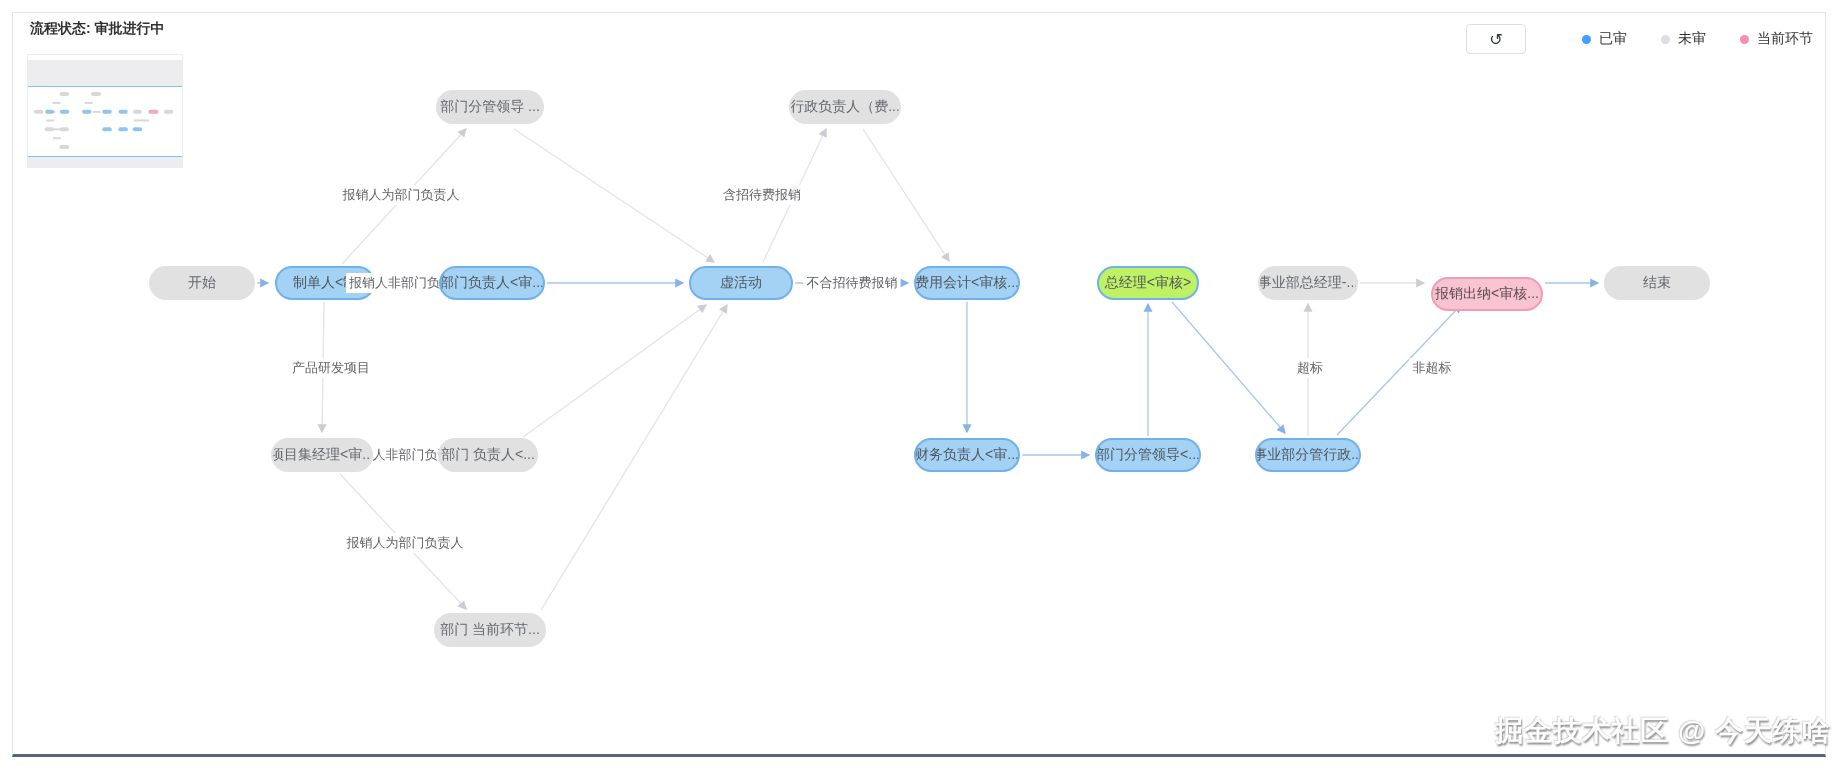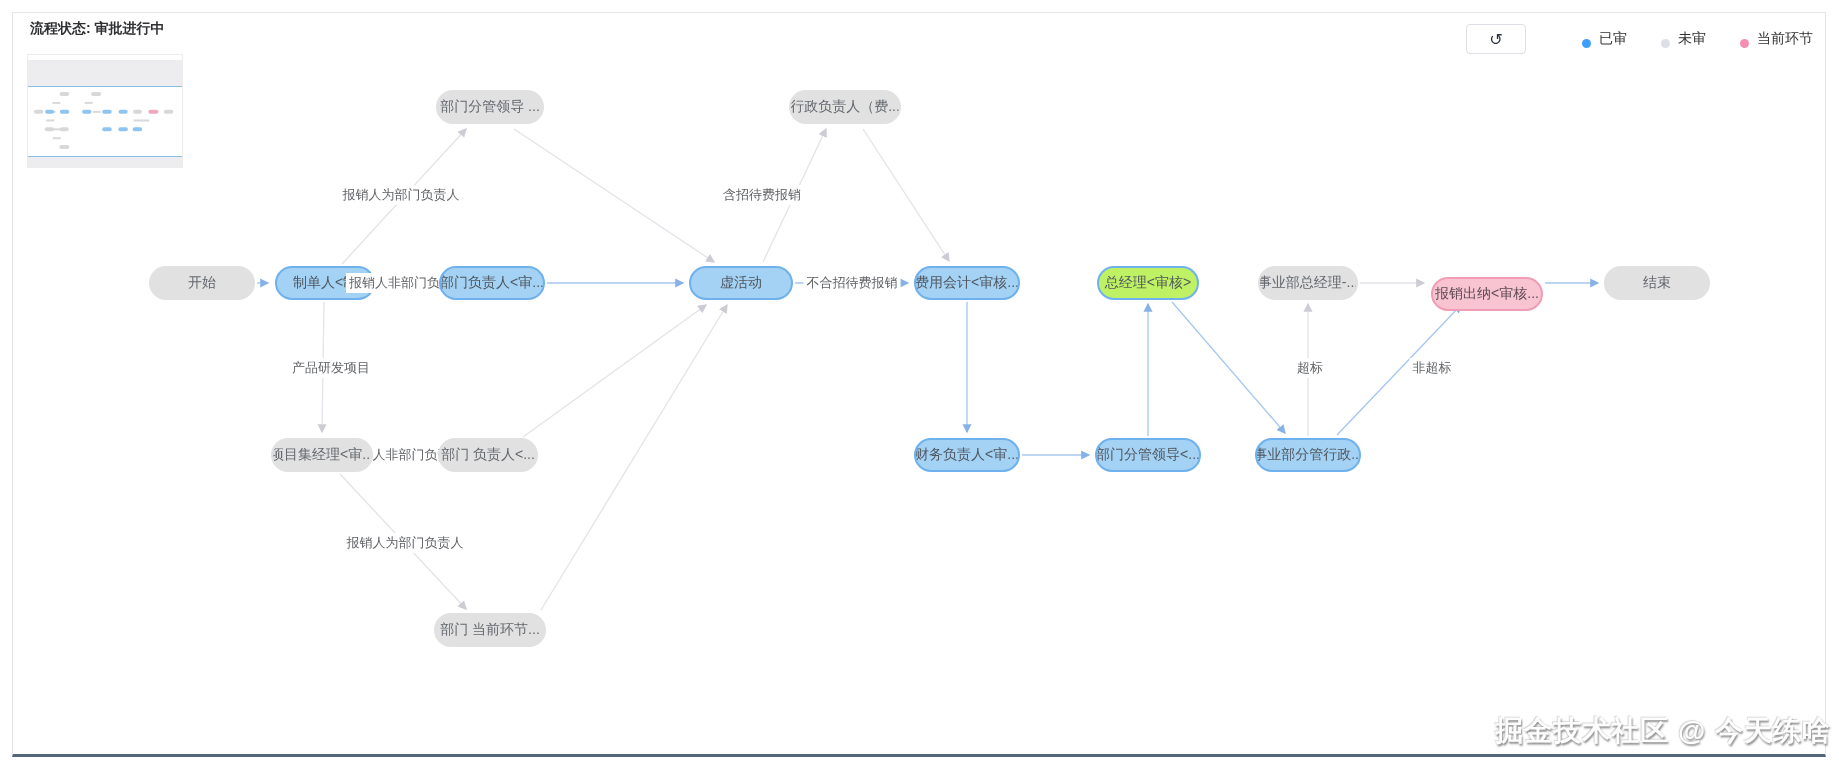--- a/index.html
+++ b/index.html
@@ -16,21 +16,21 @@
   }
   .toolbar{
     position:absolute;right:26px;top:24px;display:flex;align-items:center;z-index:20;
   }
   .reset-btn{
     width:58px;height:28px;border:1px solid #dcdfe6;border-radius:4px;background:#fff;
     display:flex;align-items:center;justify-content:center;font-size:16px;color:#2b3440;
     cursor:pointer;margin-right:22px;
   }
   .legend{display:flex;align-items:center;}
-  .legend-item{display:flex;align-items:flex-end;margin-left:34px;font-size:14px;color:#303133;}
+  .legend-item{display:flex;align-items:center;margin-left:34px;font-size:14px;color:#303133;}
   .legend-dot{width:9px;height:9px;border-radius:50%;margin-right:8px;}
   .canvas{position:absolute;left:0;top:0;width:1839px;height:771px;}
   .edges{position:absolute;left:0;top:0;z-index:1;}
   .node{
     position:absolute;height:34px;border-radius:17px;box-sizing:border-box;
     display:flex;align-items:center;justify-content:center;
     font-size:14px;white-space:nowrap;overflow:hidden;padding:0 8px;
     transform:translate(-50%,-50%);z-index:3;cursor:pointer;
   }
   .elabel{

